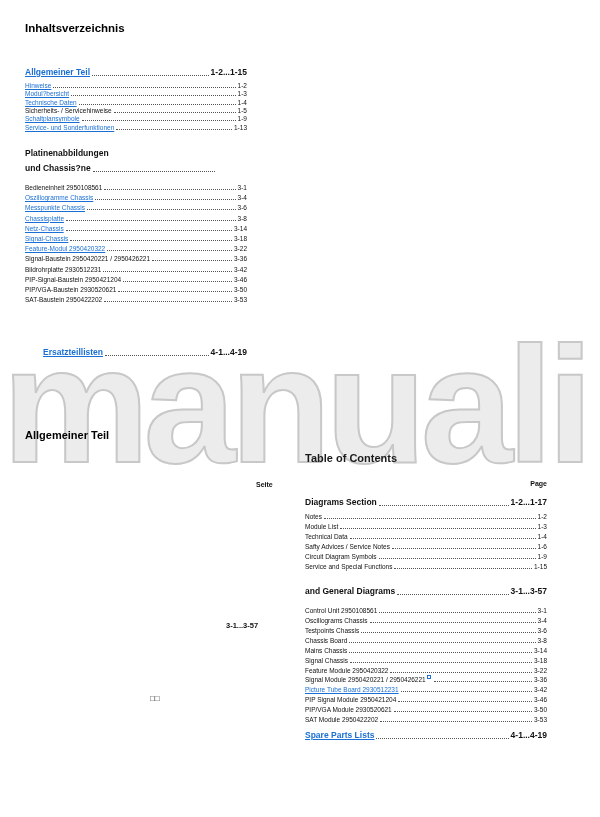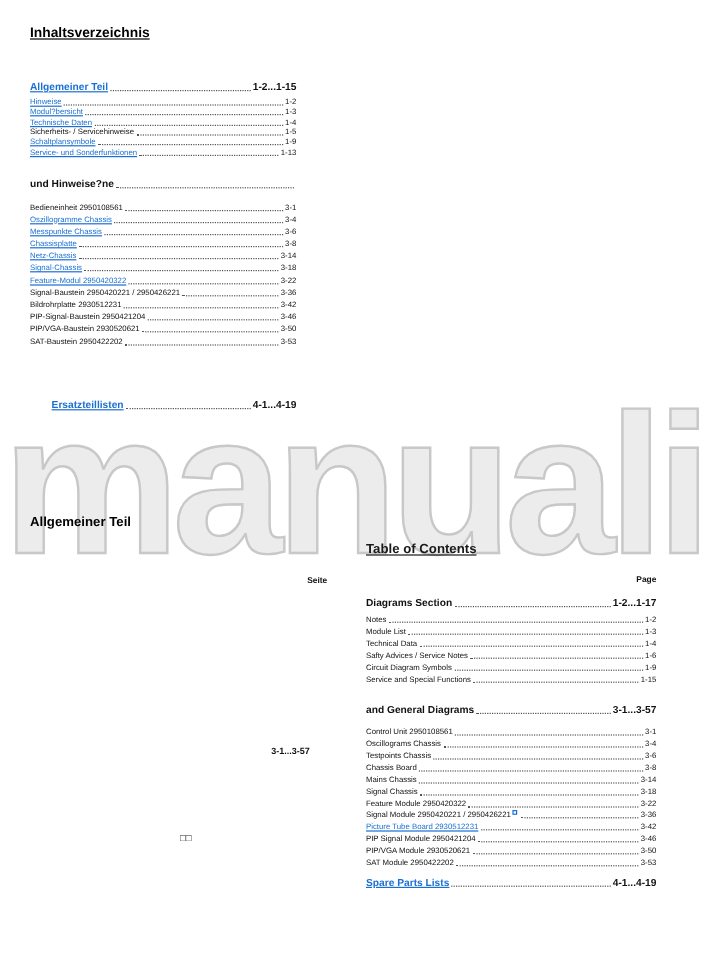--- a/index.html
+++ b/index.html
@@ -24,21 +24,21 @@
     letter-spacing: -6px;
     white-space: nowrap;
     color: var(--watermark_fill, #ececec);
     -webkit-text-stroke: 2px var(--watermark_stroke, #c8c8c8);
   }
 
   
   #de { position: absolute; left: 25px; top: 22px; width: 222px; z-index: 1; }
   #en { position: absolute; left: 305px; top: 452px; width: 242px; z-index: 1; }
 
-  .doc-title { font-size: 11.5px; font-weight: bold; line-height: 13px; color: #000; text-decoration: underline; }
+  .doc-title { font-size: 11.5px; font-weight: bold; line-height: 13px; color: #000; }
   #de .doc-title { margin-bottom: 31px; }
   #en .doc-title { font-size: 11px; color: #1a1a1a; }
 
   .col-head { margin-top: 15px; height: 8px; display: flex; justify-content: flex-end;
               font-size: 7px; font-weight: bold; }
 
   .row { display: flex; align-items: flex-end; }
   .row .lbl { white-space: nowrap; }
   .row .pg  { white-space: nowrap; }
   .row.section { height: 10.5px; font-size: 8.5px; font-weight: bold; }
@@ -136,21 +136,24 @@
           <div class="row item link">
             <span class="lbl">Service- und Sonderfunktionen</span>
             <span class="leader"></span>
             <span class="pg">1-13</span>
           </div>
         </div>
       </div>
       <div class="sec sec-2">
         <div class="heads">
           <div class="row section">
-            <span class="lbl">und Hinweise?ne</span>
+            <span class="lbl">Platinenabbildungen</span>
+          </div>
+          <div class="row section">
+            <span class="lbl">und Chassis?ne</span>
             <span class="leader"></span>
           </div>
         </div>
         <div class="items">
           <div class="row item">
             <span class="lbl">Bedieneinheit 2950108561</span>
             <span class="leader"></span>
             <span class="pg">3-1</span>
           </div>
           <div class="row item link">

